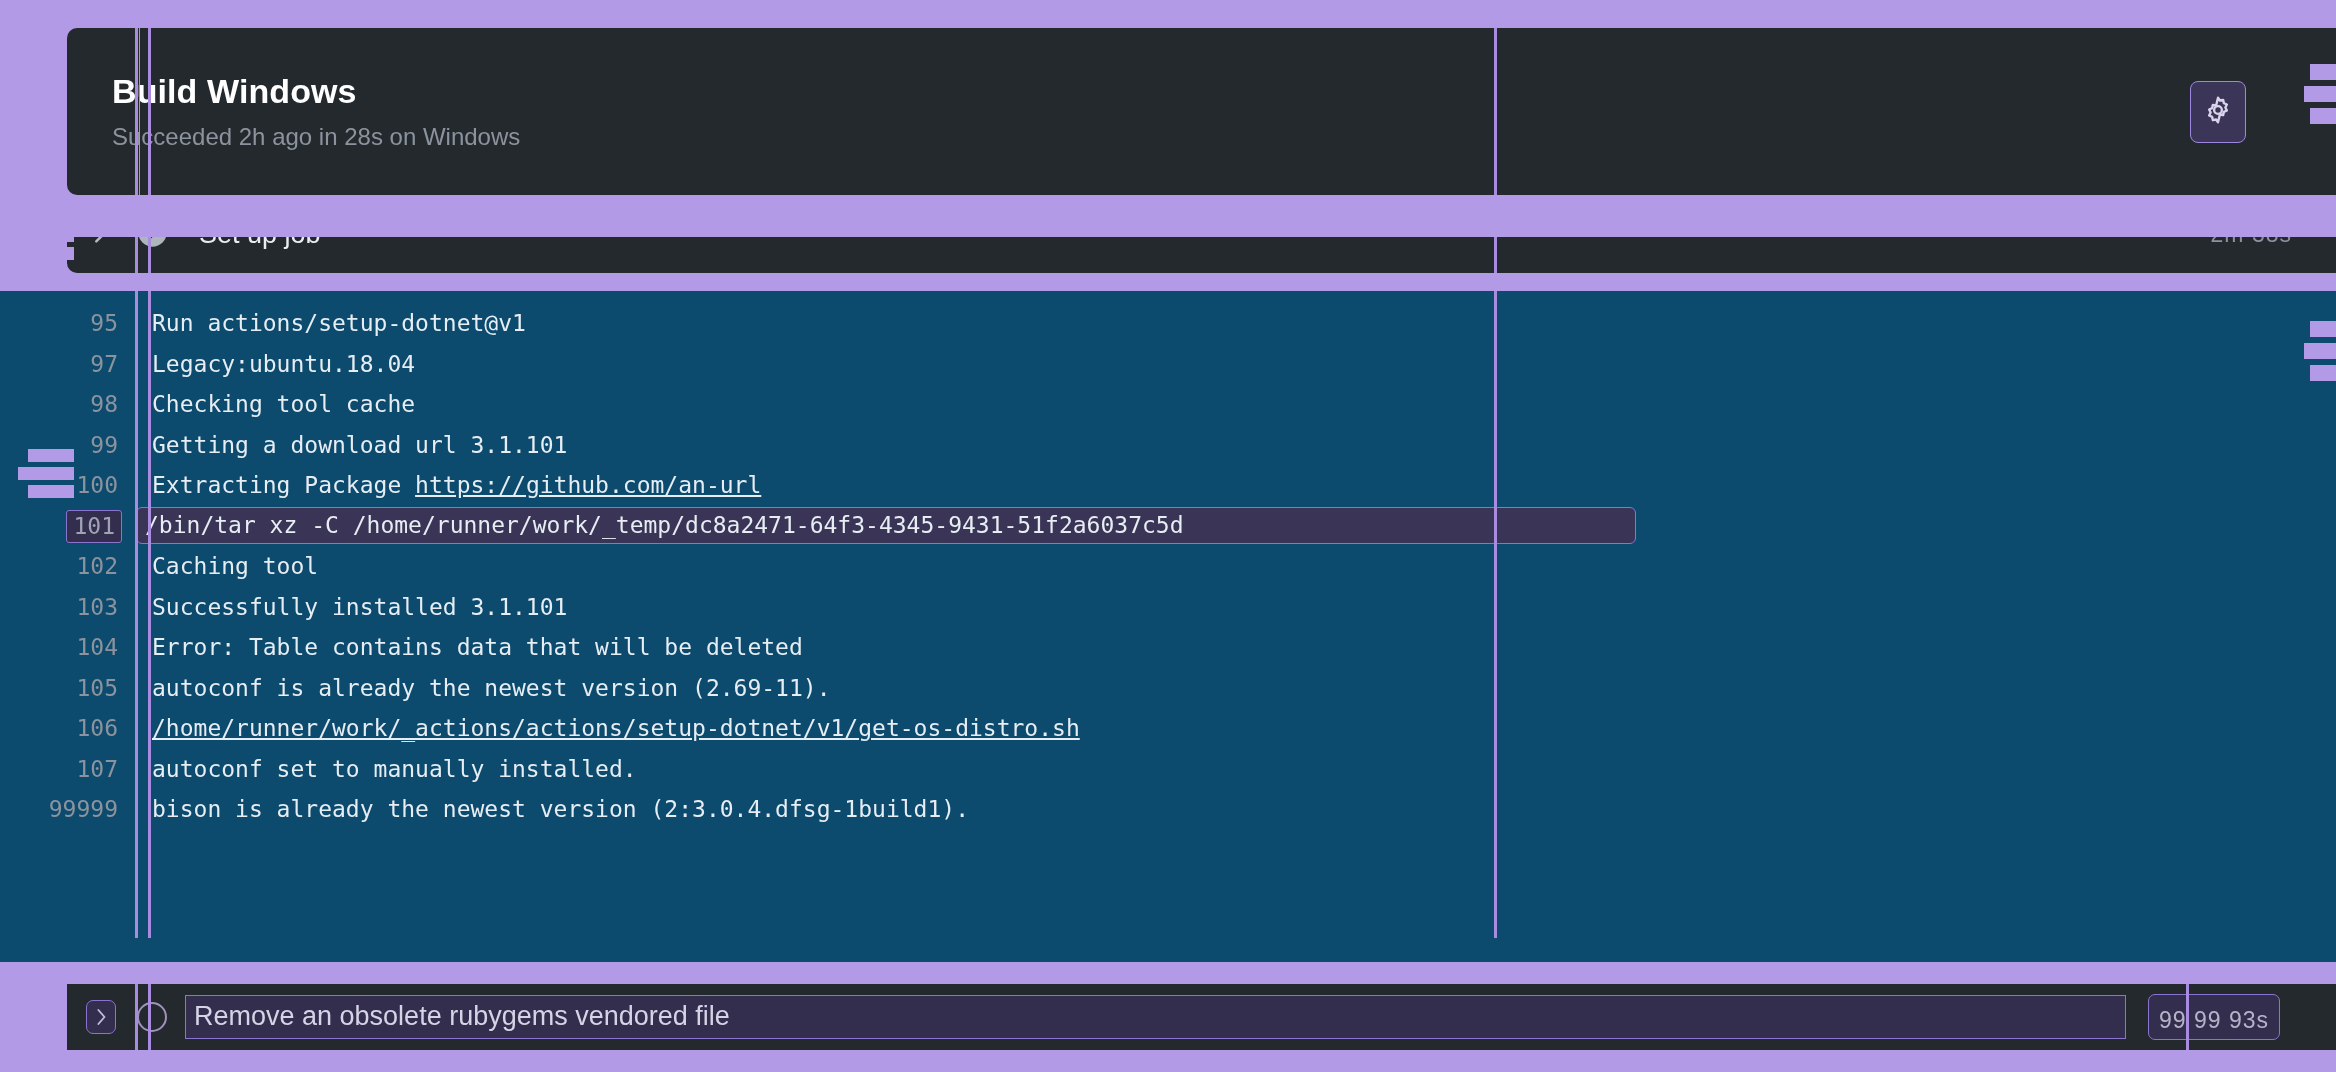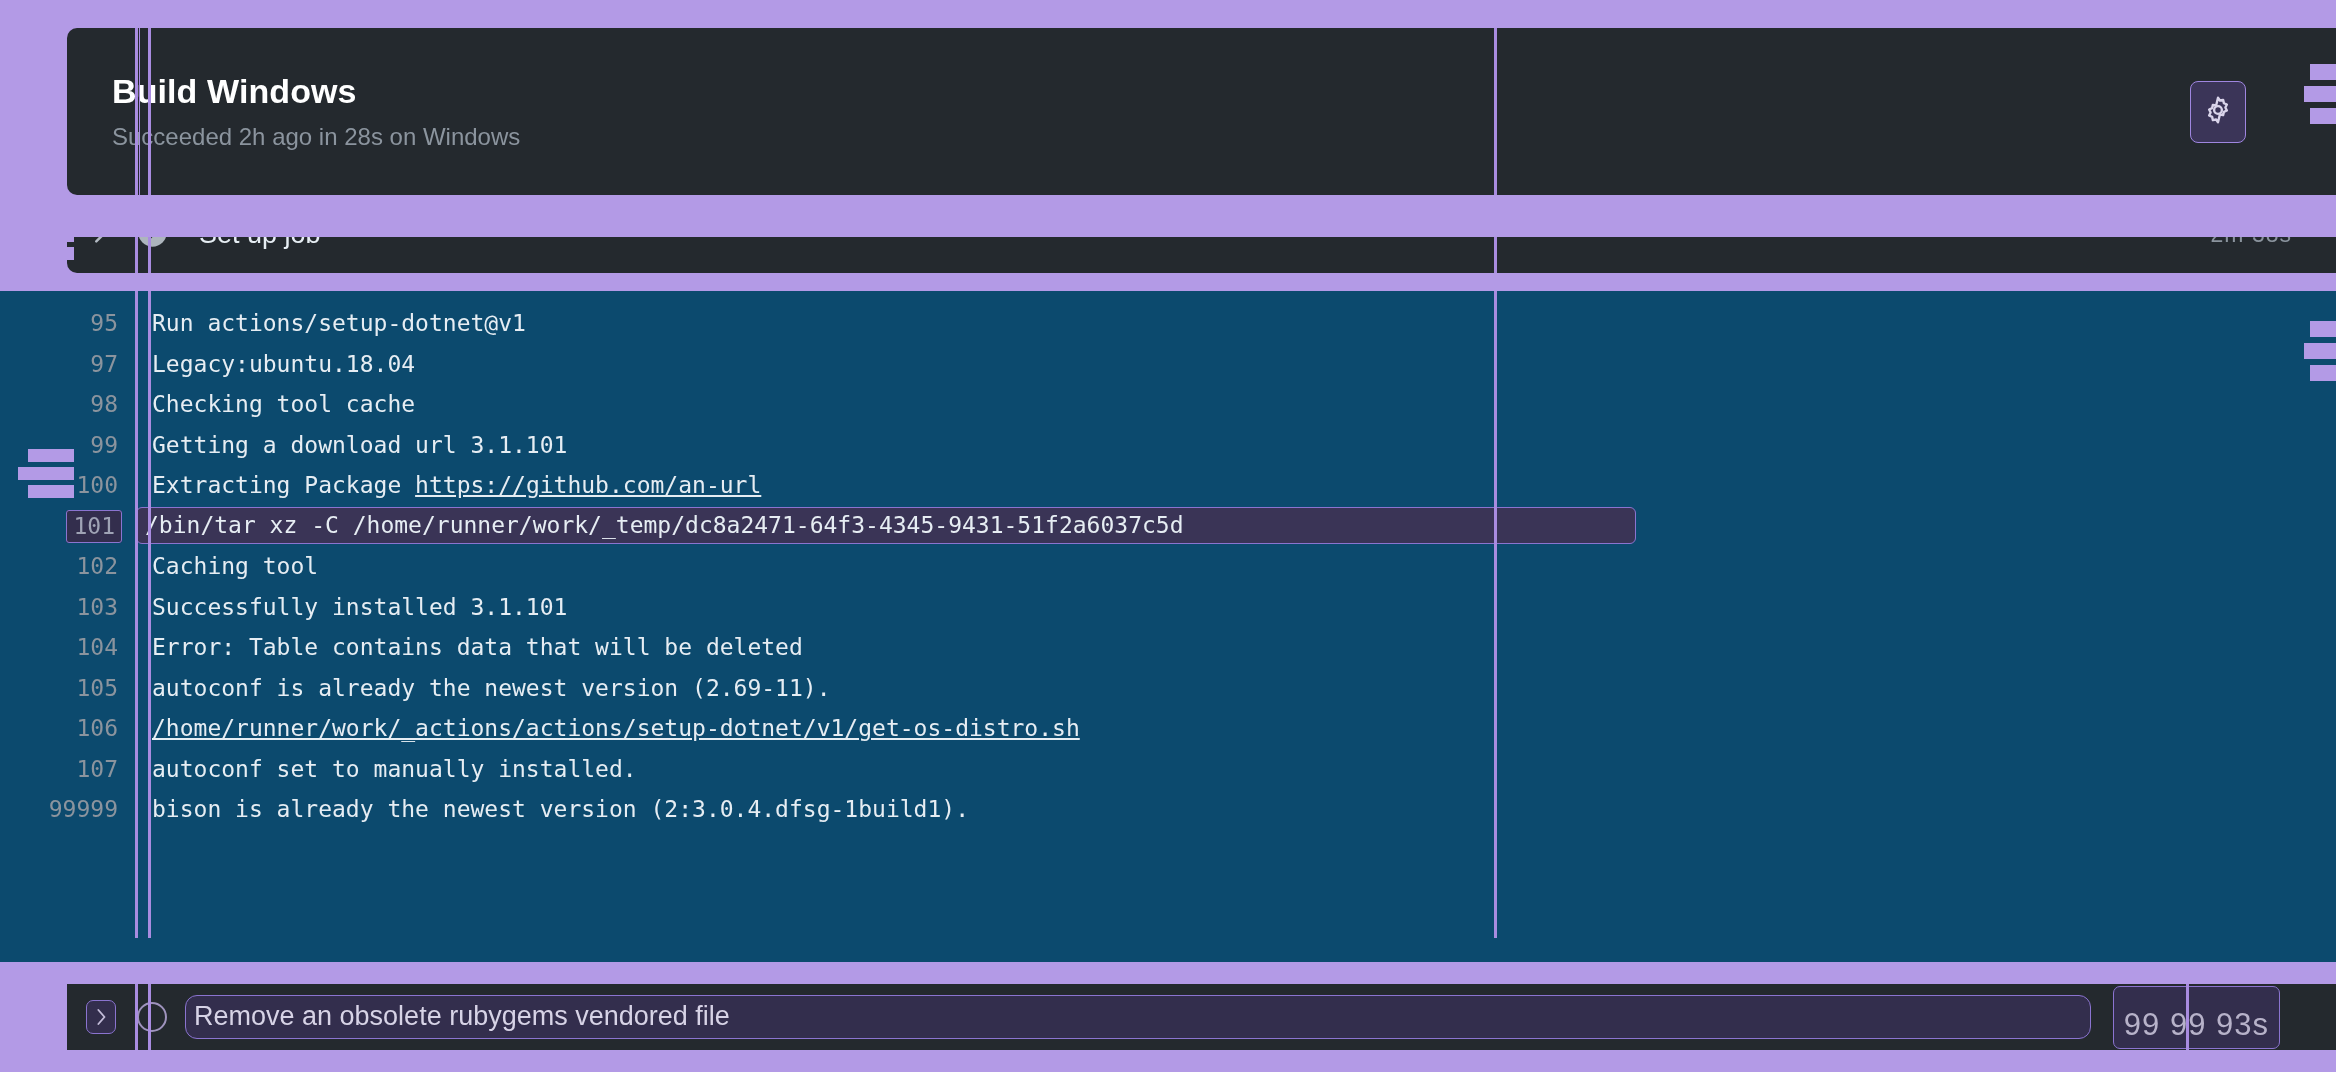--- a/index.html
+++ b/index.html
@@ -98,28 +98,28 @@
     width:30px;height:34px;box-sizing:border-box;
     border:1.6px solid #8b74d0;border-radius:7px;background:#332e4d;
     display:flex;align-items:center;justify-content:center;
   }
   .circle-icon{
     width:30px;height:30px;border-radius:50%;
     border:2px solid #9f93bd;box-sizing:border-box;
   }
   .foot-name{
     flex:1 1 auto;margin-left:16px;margin-right:22px;
-    background:#332e4d;border:1.6px solid #8b74d0;border-radius:12px;
+    background:#332e4d;border:1.6px solid #8b74d0;border-radius:0;
     font-size:27px;color:#d7d3e6;padding:5px 12px 6px 8px;
     white-space:nowrap;overflow:hidden;
   }
   .foot-time{
-    font-size:31px;color:#b7b2c9;letter-spacing:1px;white-space:nowrap;
+    font-size:23px;color:#b7b2c9;letter-spacing:1px;white-space:nowrap;
     background:#332e4d;border:1.6px solid #8b74d0;border-radius:7px;
-    padding:20px 10px 5px 10px;margin-right:56px;
+    padding:12px 10px 5px 10px;margin-right:56px;
   }
 
   
   .vrule{position:absolute;top:0;bottom:0;width:3px;background:#a98ce0;z-index:5;}
 
   
   .marker{position:absolute;z-index:8;}
   .mbar{position:absolute;background:#b39ae6;}
 
   

